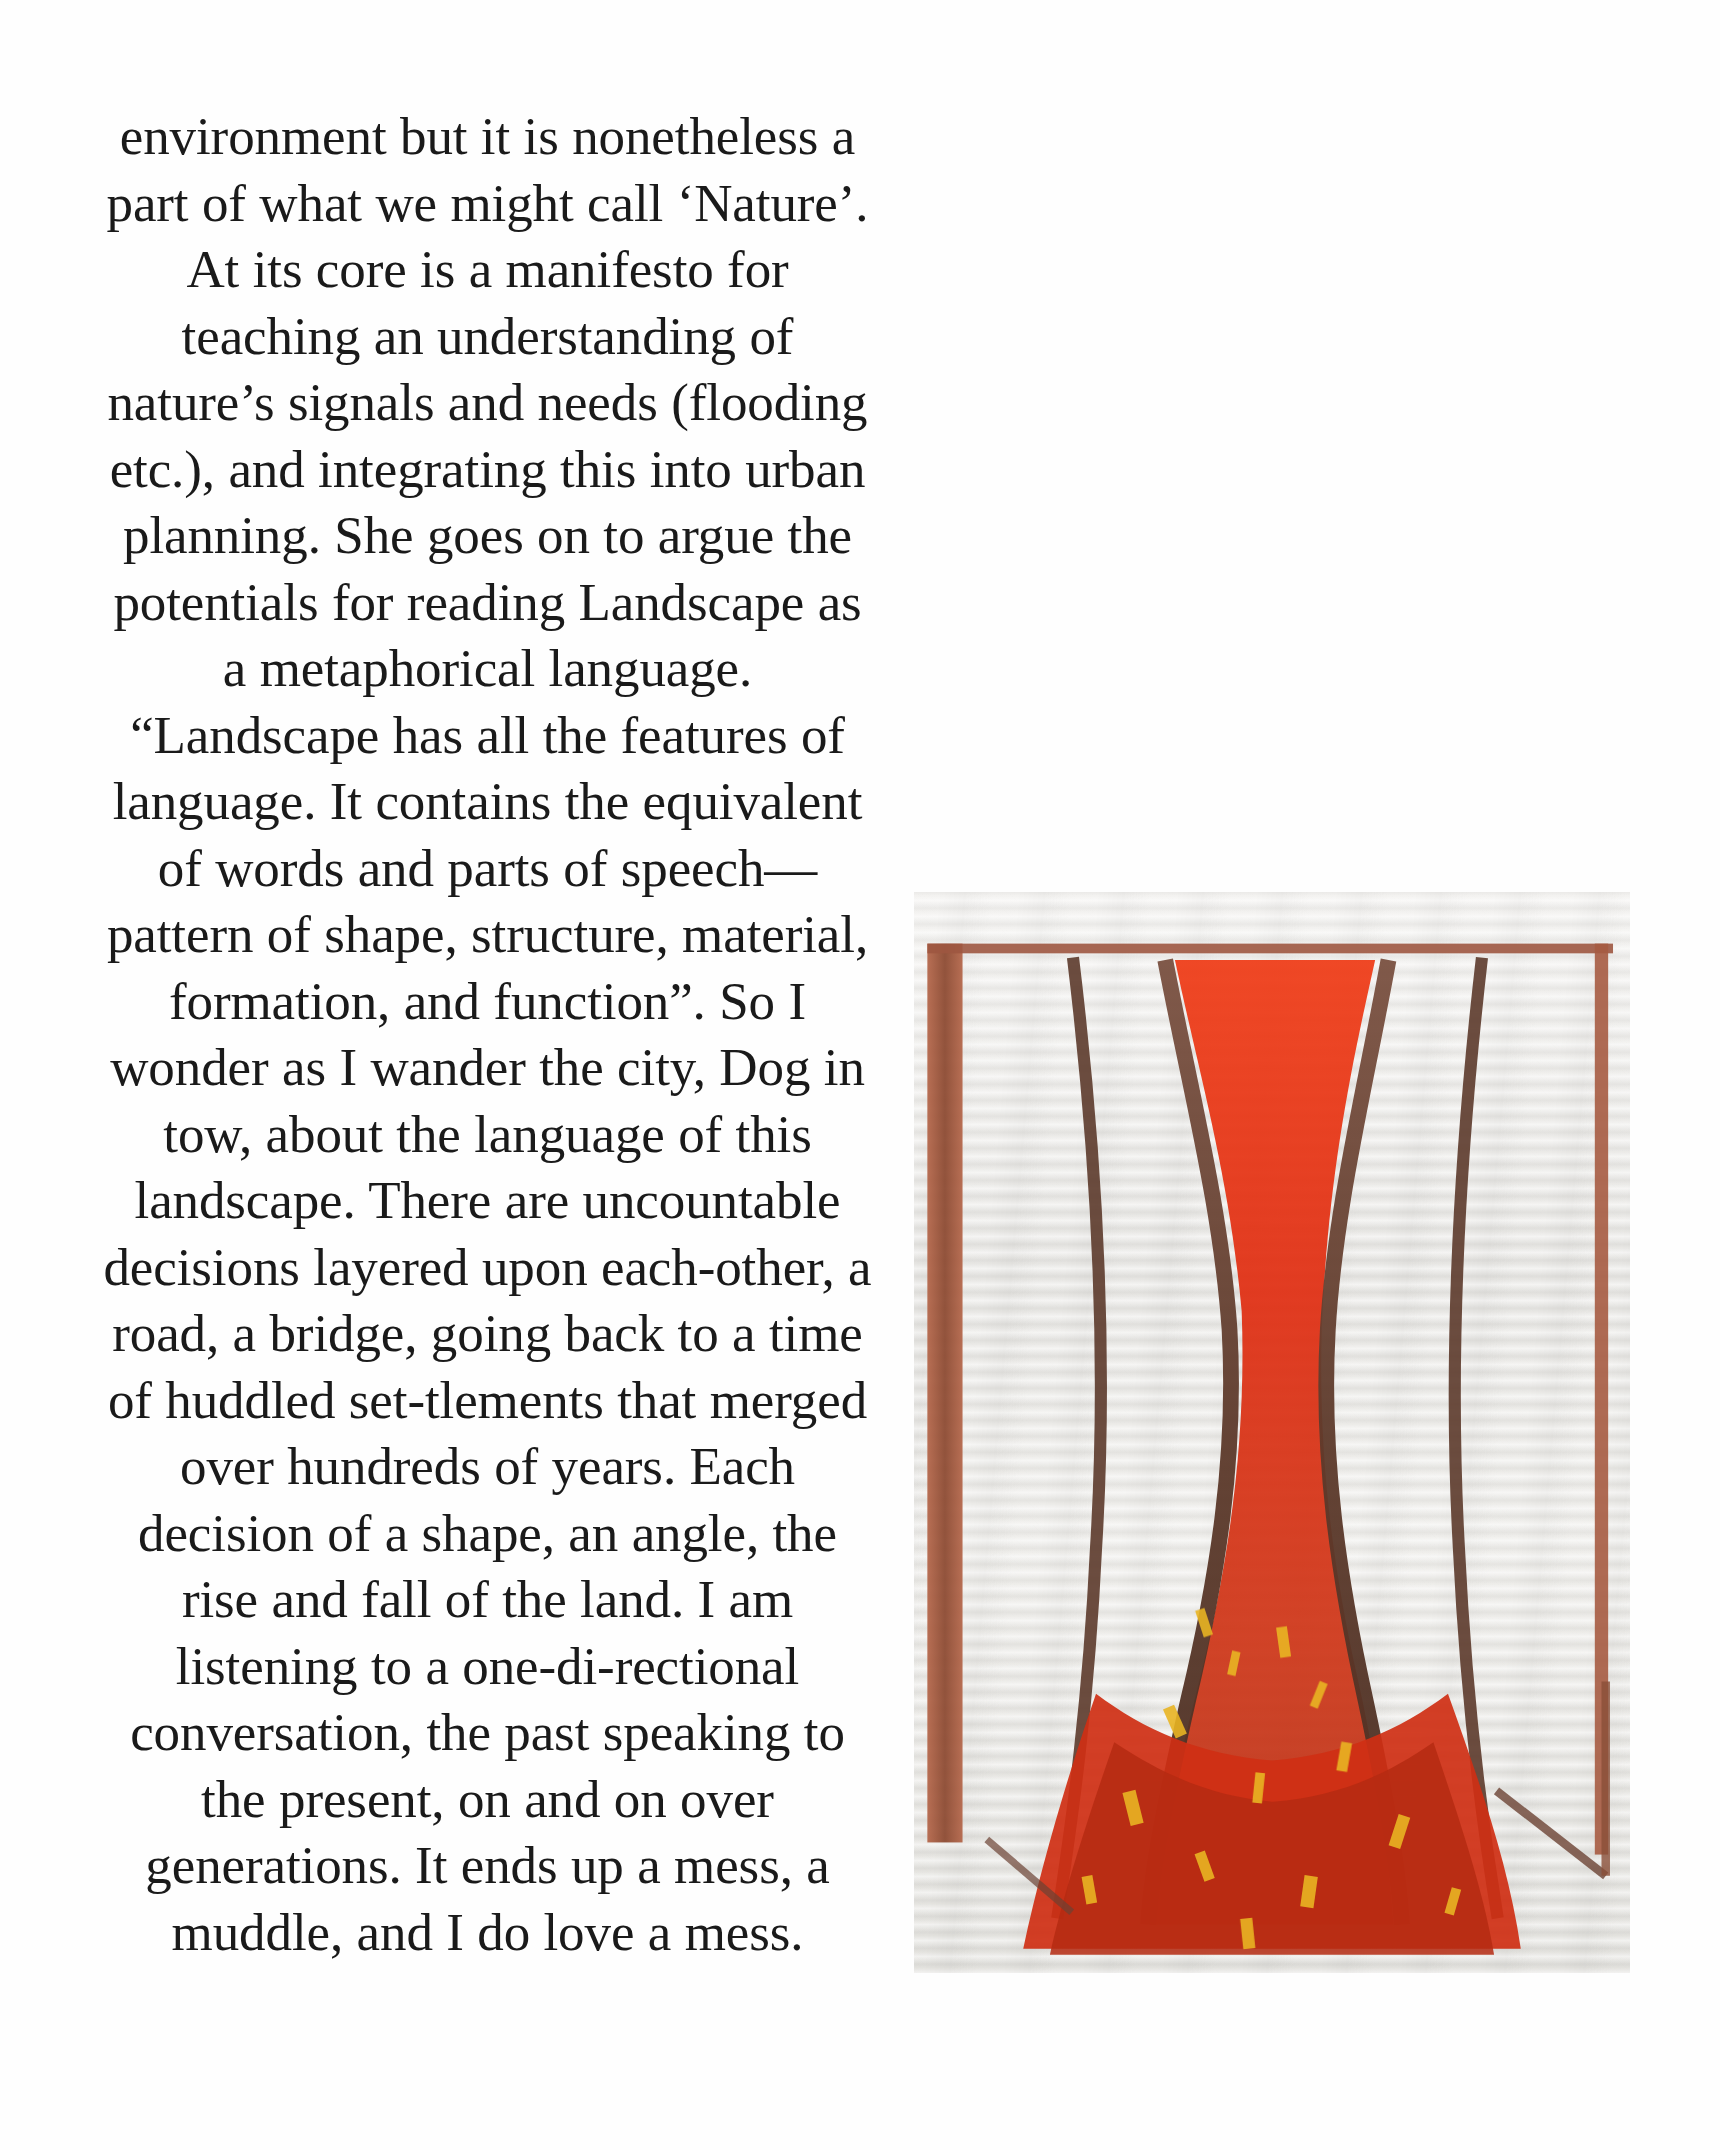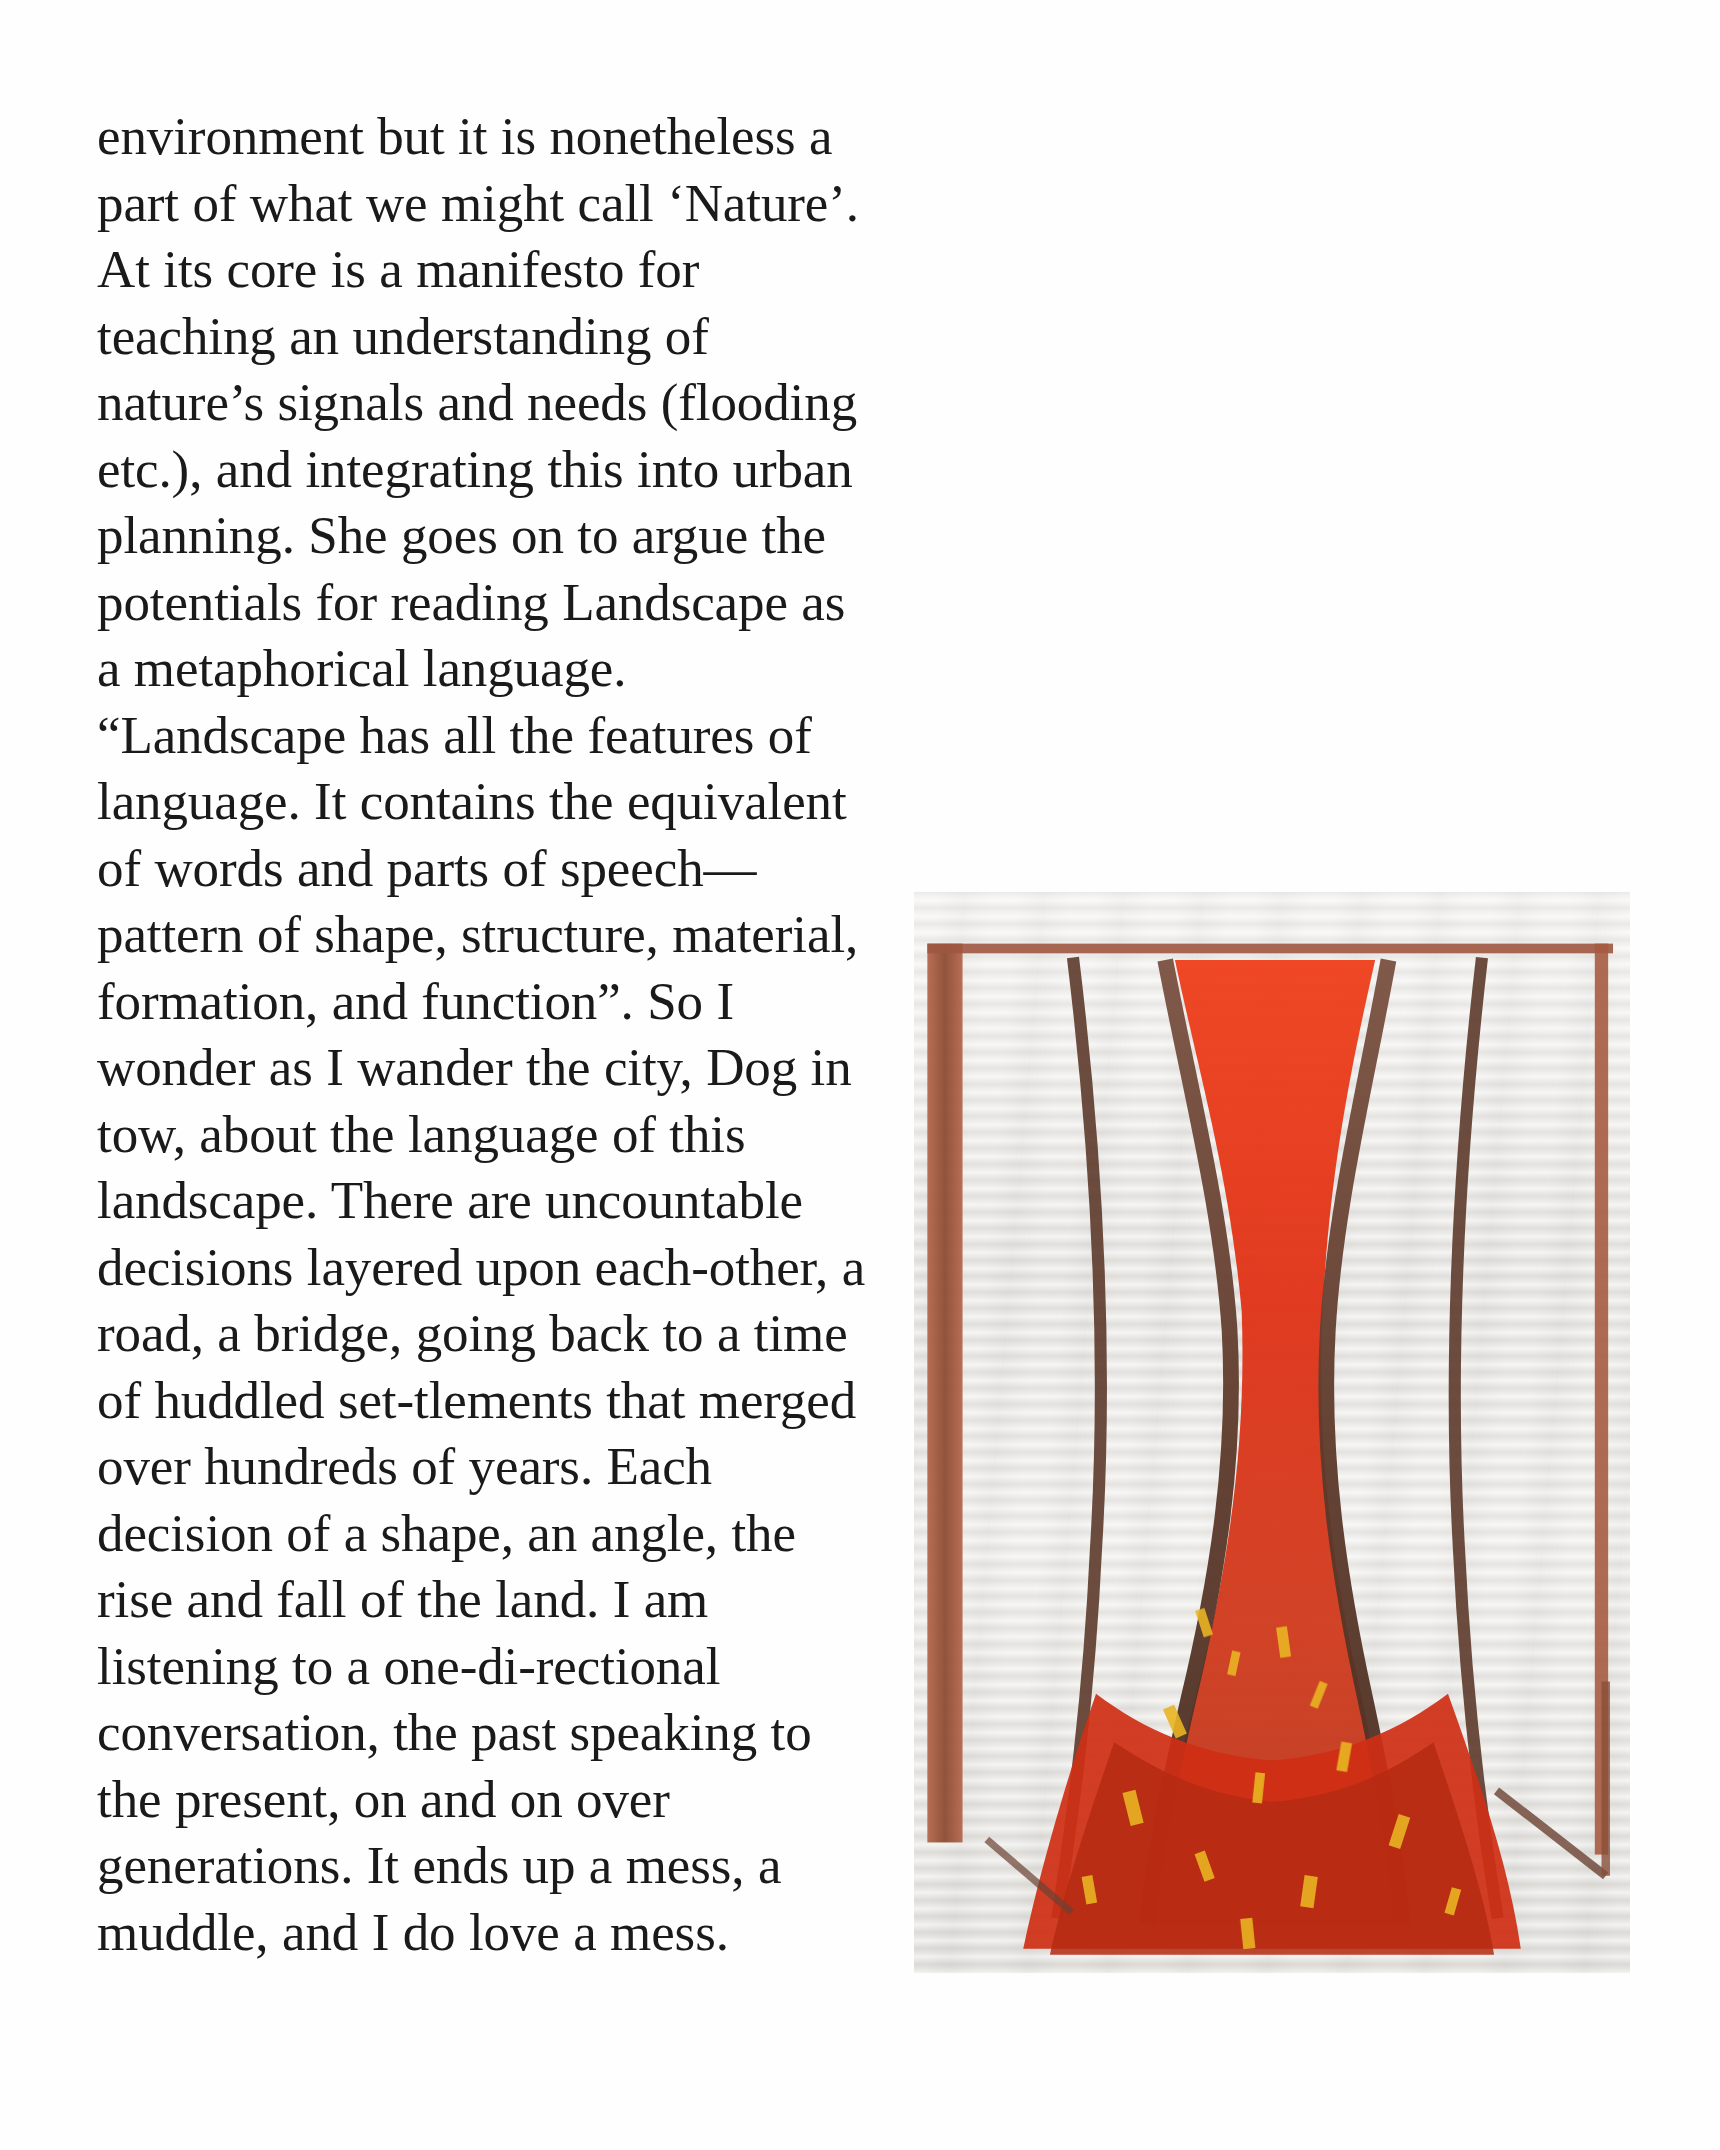--- a/index.html
+++ b/index.html
@@ -20,21 +20,21 @@
     width: 1721px;
     height: 2151px;
     background: #fefefe;
     box-sizing: border-box;
     padding: 103px 91px 73px 97px;
   }
 
   .article {
     font-size: 53px;
     line-height: 1.255;
-    text-align: left;
+    text-align: center;
     letter-spacing: -0.1px;
     word-spacing: 0.3px;
   }
 
   
   .figure {
     float: right;
     width: 716px;
     margin: 789px 0 0 36px;   
     shape-margin: 12px;

